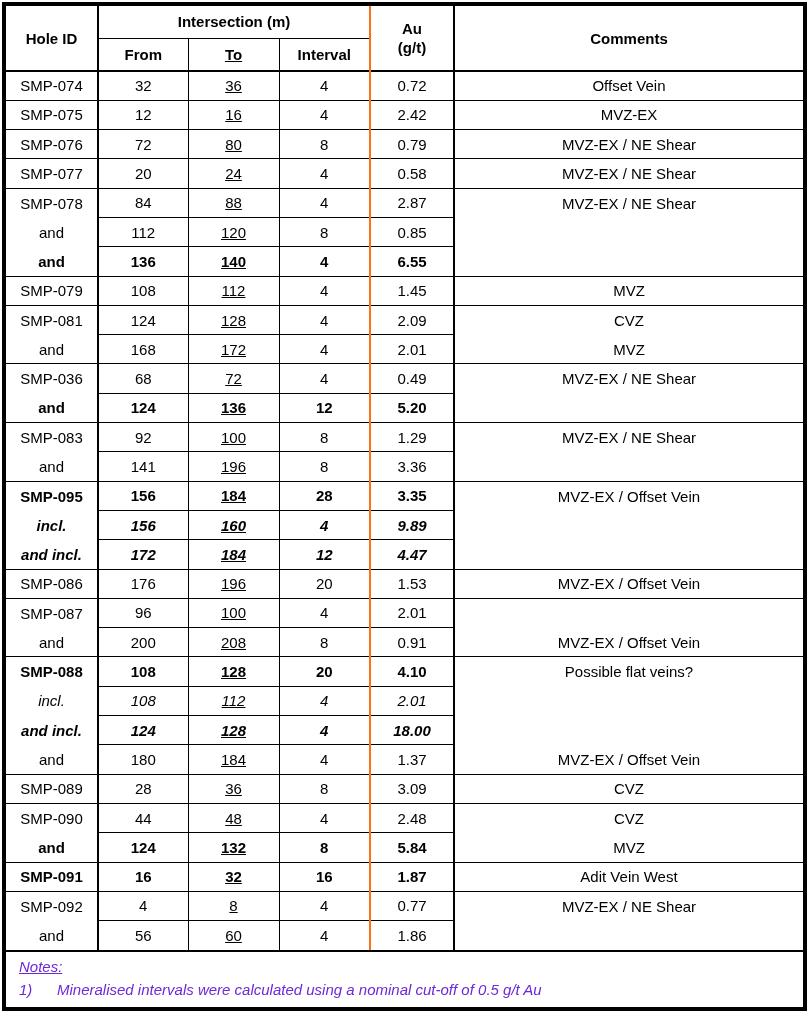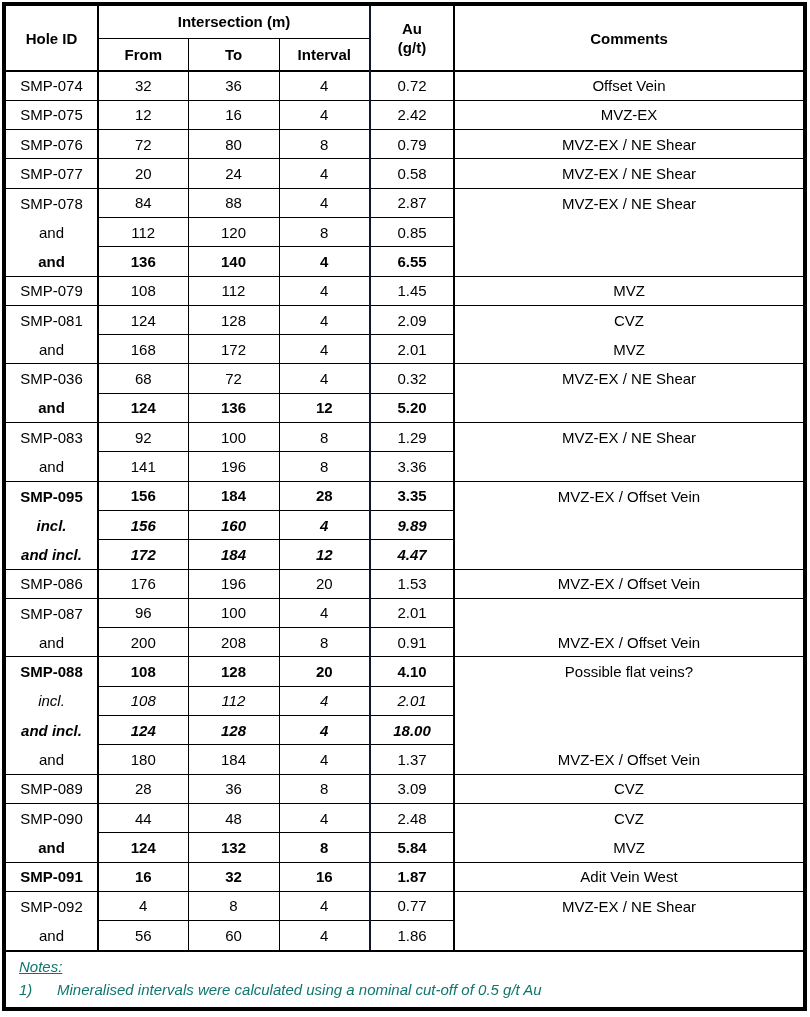--- a/index.html
+++ b/index.html
@@ -44,23 +44,23 @@
   
   col.w-hole { width: 92px; }
   col.w-from { width: 90px; }
   col.w-to   { width: 91px; }
   col.w-int  { width: 91px; }
   col.w-au   { width: 84px; }
   col.w-com  { width: auto; }
 
   
   .c-from { border-left: 2px solid #000; }
-  .c-to   { border-left: 1px solid #000; }
+  .c-to   { border-left: 1px solid #000; text-decoration: underline; }
   .c-int  { border-left: 1px solid #000; }
-  .c-au   { border-left: 2px solid #0f172a; border-radius: 9px; }
+  .c-au   { border-left: 2px solid #f97316; border-radius: 9px; }
   .c-com  { border-left: 2px solid #000; text-align: left; padding-left: 10px; }
 
   
   thead th { font-weight: bold; }
   thead tr.hrow1 { height: 32px; }
   thead tr.hrow2 { height: 33px; }
   thead tr.hrow2 th { border-top: 1px solid #000; }
   th.h-au div { line-height: 19px; }
 
   
@@ -74,21 +74,21 @@
   tr.style-italic td:not(.c-com)      { font-style: italic; }
   tr.style-bold-italic td:not(.c-com) { font-weight: bold; font-style: italic; }
 
   
   .notes {
     border-top: 2px solid #000;
     flex: 1;
     padding: 6px 10px 4px 13px;
     font-size: 15px;
     font-style: italic;
-    color: #0f766e;
+    color: #6d28d9;
   }
   .notes-title {
     text-decoration: underline;
     margin-bottom: 6px;
   }
   .note-item { display: flex; }
   .note-num { width: 38px; flex: 0 0 38px; }
   .note-text { flex: 1; }
 </style>
 </head>
@@ -199,21 +199,21 @@
           <td class="c-to">172</td>
           <td class="c-int">4</td>
           <td class="c-au">2.01</td>
           <td class="c-com">MVZ</td>
         </tr>
         <tr class="group-start style-normal">
           <td class="c-hole">SMP-036</td>
           <td class="c-from">68</td>
           <td class="c-to">72</td>
           <td class="c-int">4</td>
-          <td class="c-au">0.32</td>
+          <td class="c-au">0.49</td>
           <td class="c-com">MVZ-EX / NE Shear</td>
         </tr>
         <tr class="cont style-bold">
           <td class="c-hole">and</td>
           <td class="c-from">124</td>
           <td class="c-to">136</td>
           <td class="c-int">12</td>
           <td class="c-au">5.20</td>
           <td class="c-com"></td>
         </tr>

